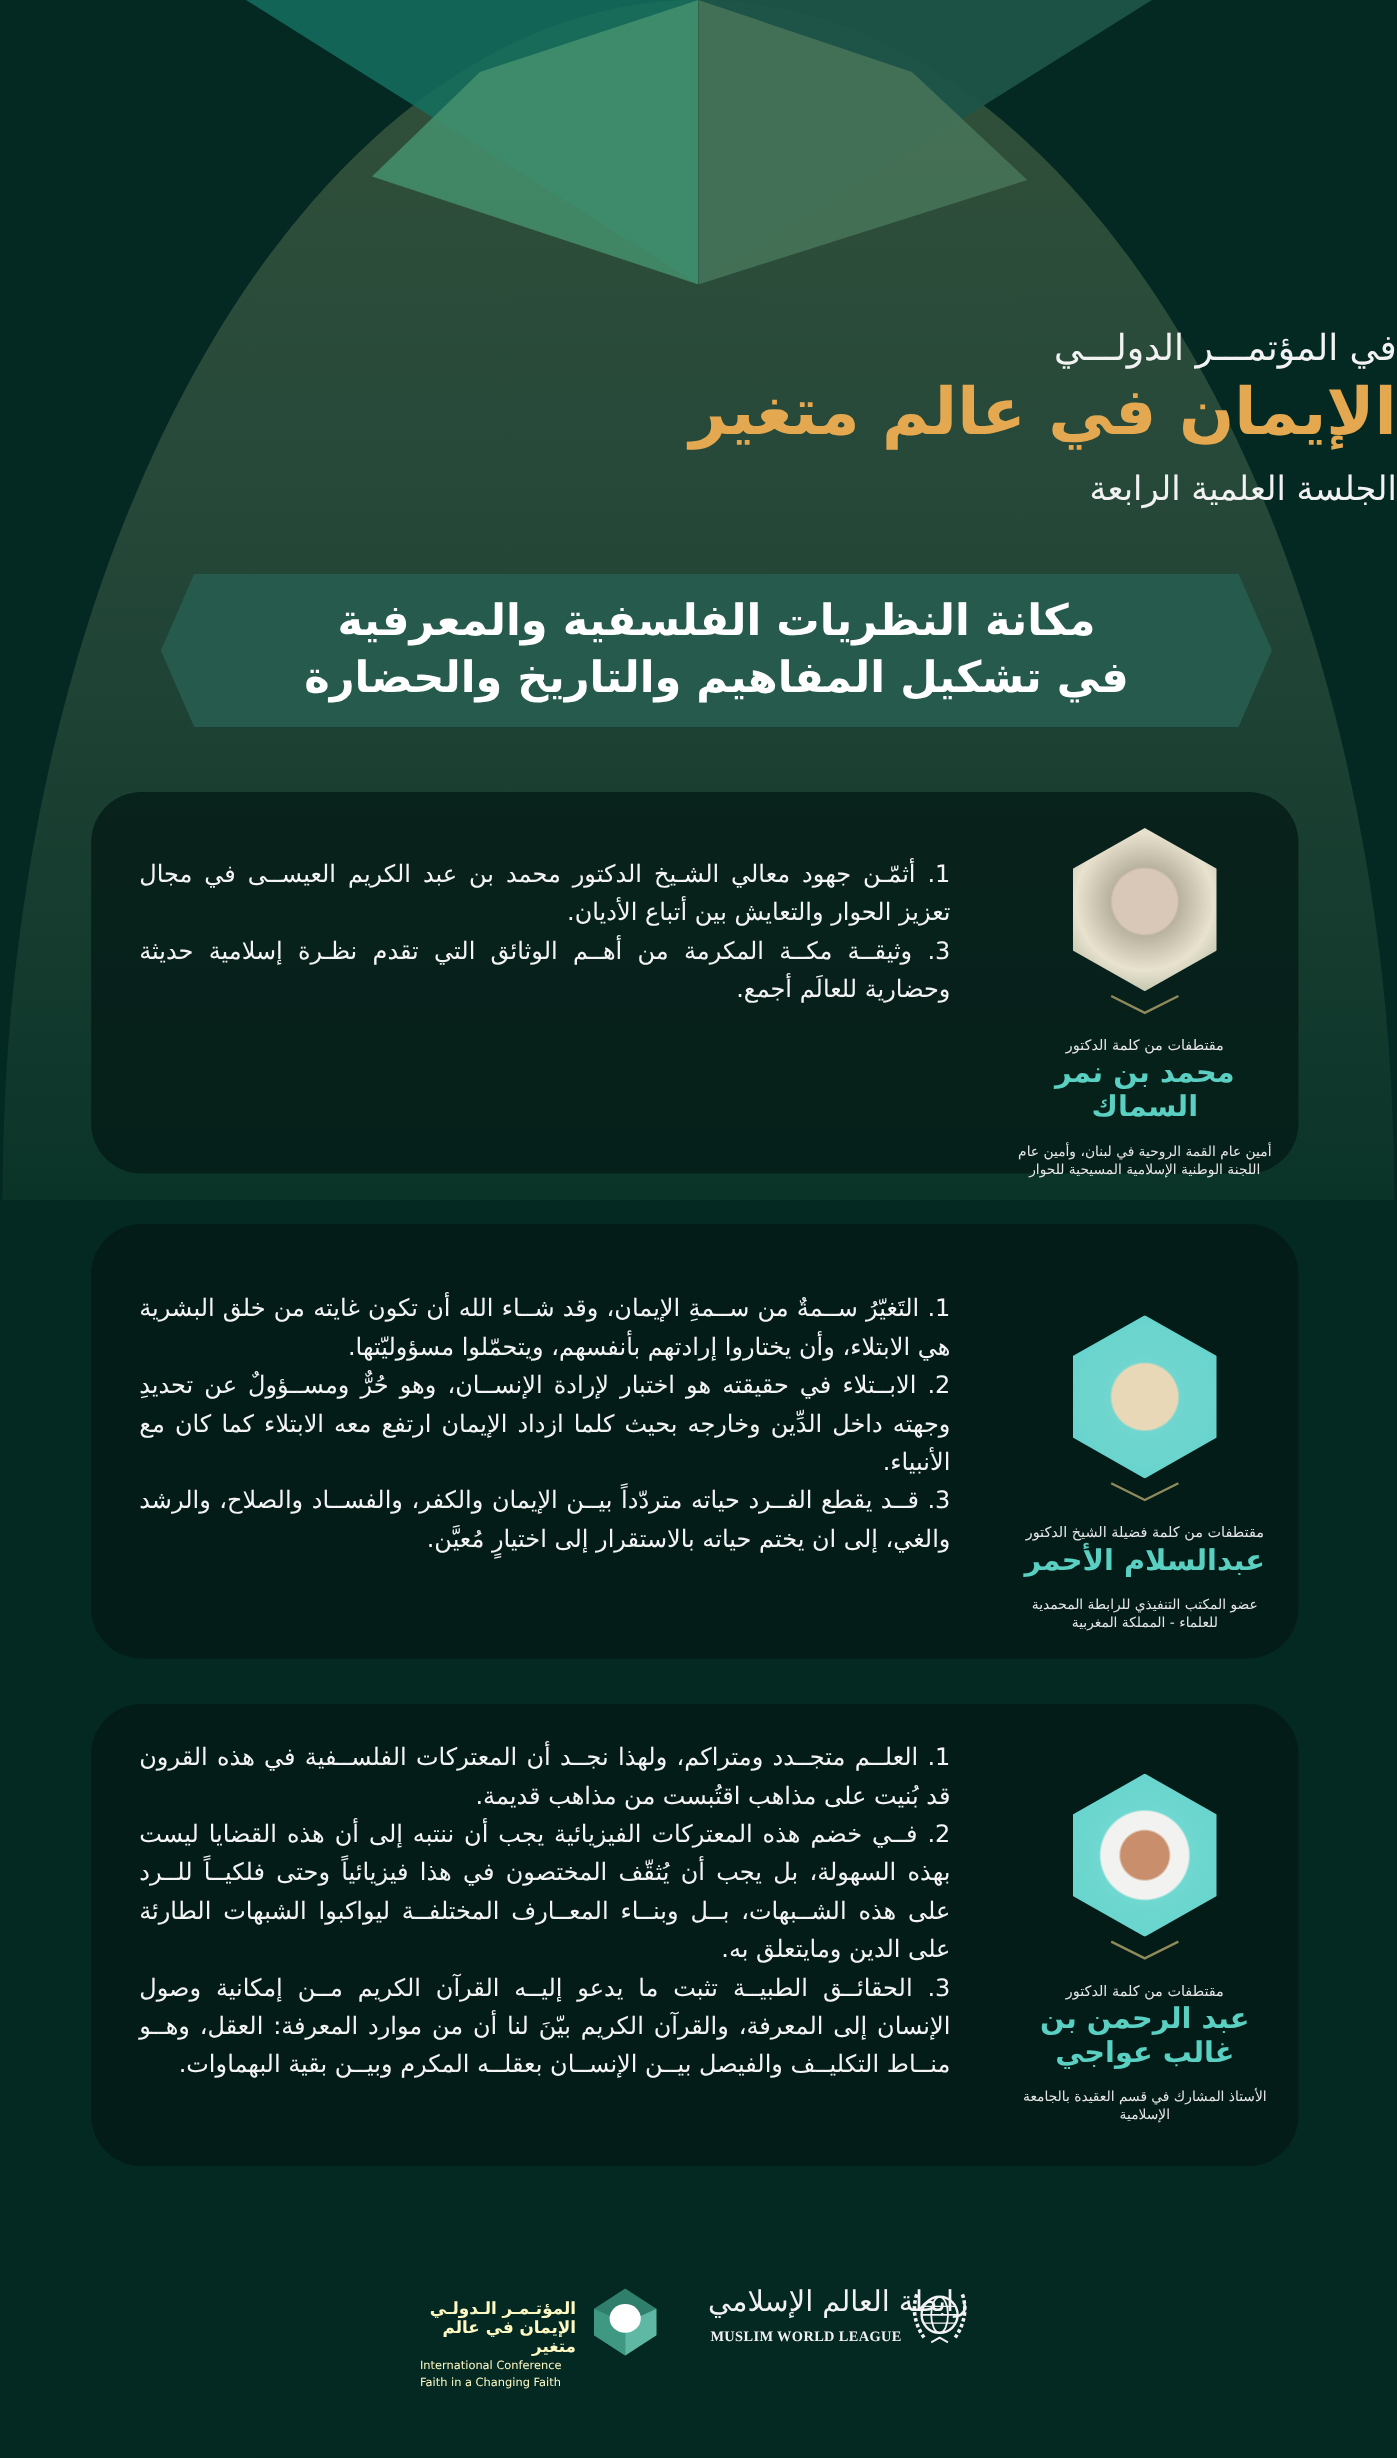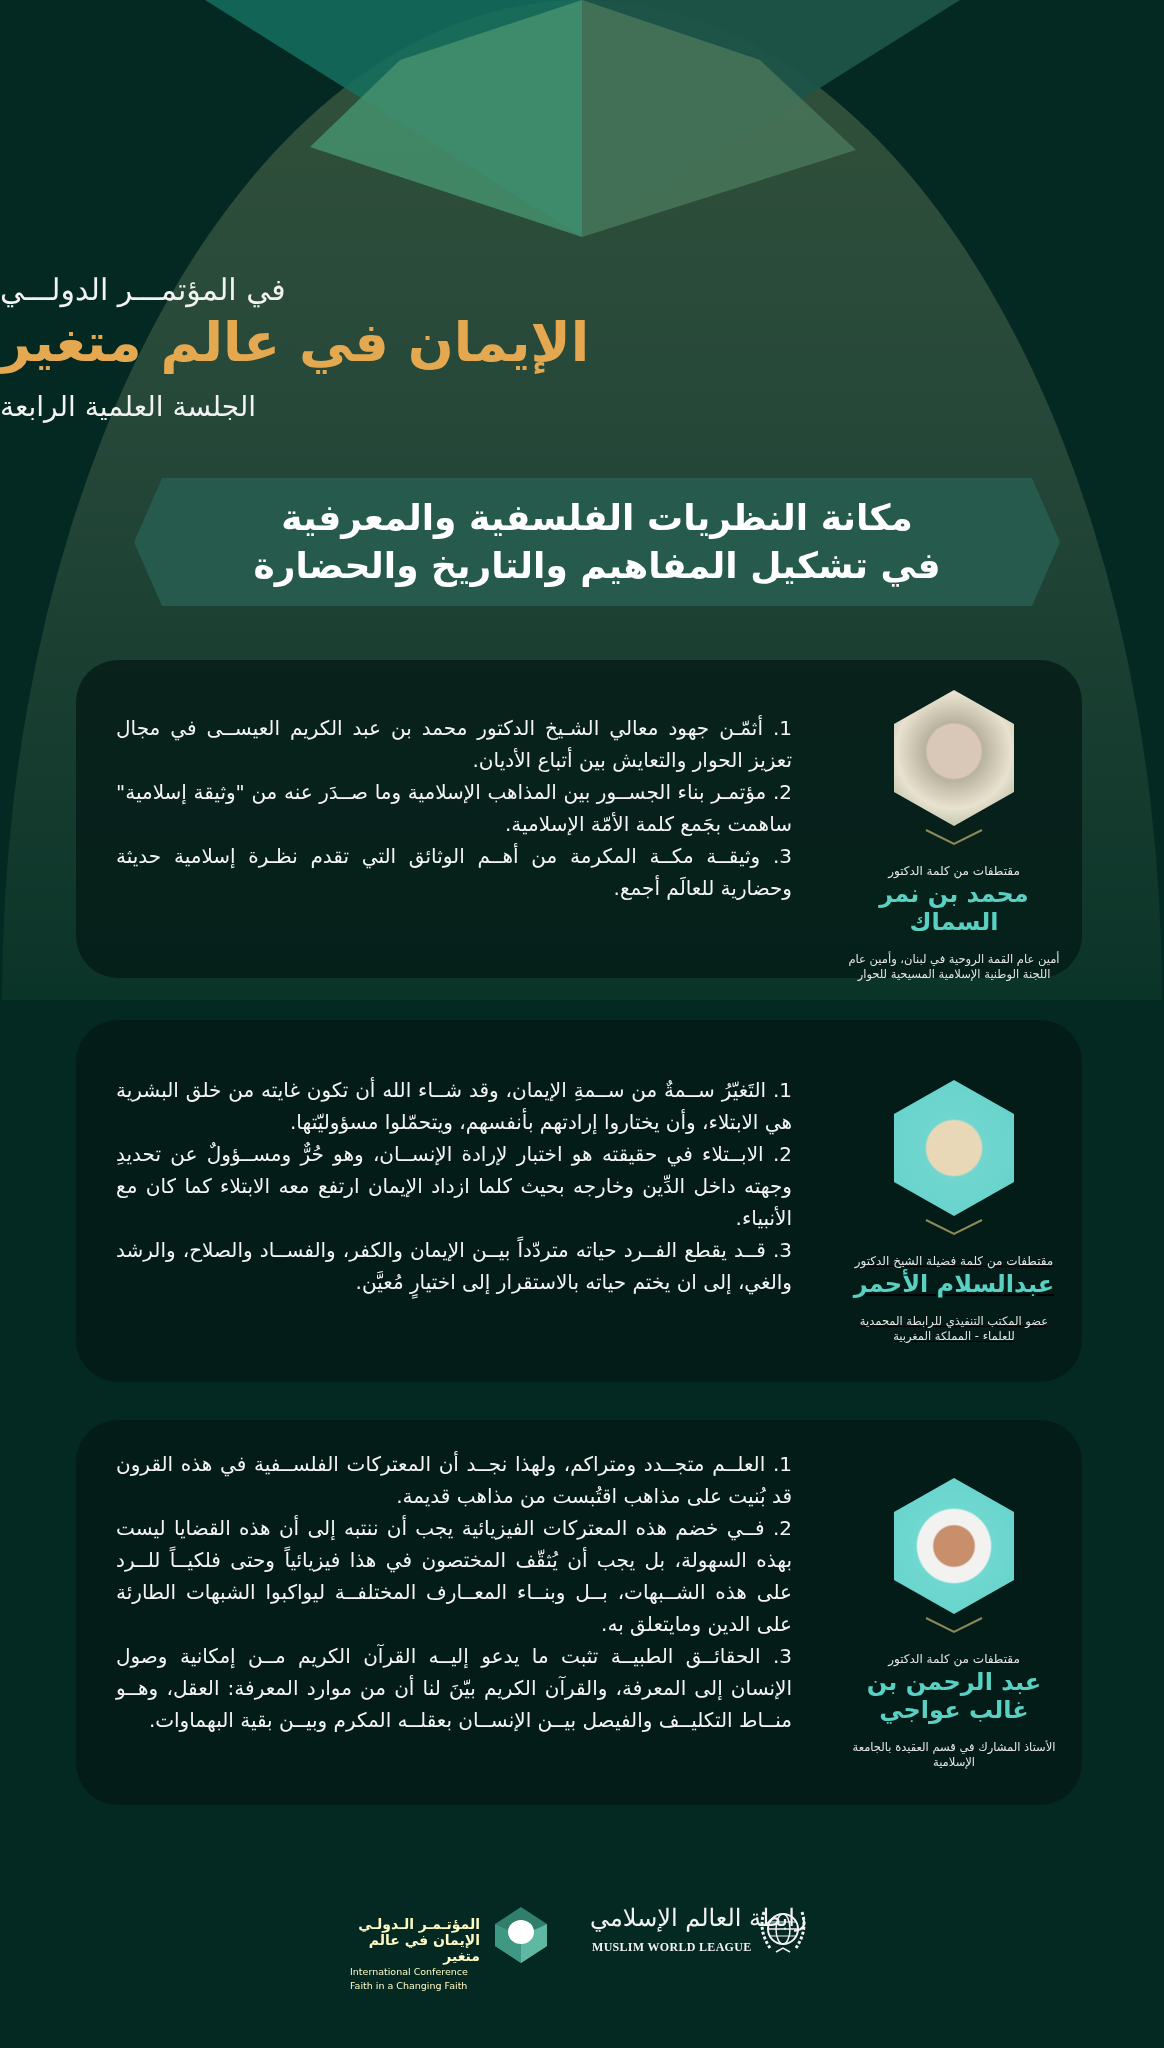--- a/index.html
+++ b/index.html
@@ -34,21 +34,21 @@
     clip-path: polygon(310px 147px, 400px 60px, 582px 0, 582px 237px);
     opacity: 0.85;
   }
   .tri-right-over {
     position: absolute; left: 0; top: 0; width: 1164px; height: 240px;
     background: #48755a;
     clip-path: polygon(582px 0, 760px 60px, 856px 150px, 582px 237px);
     opacity: 0.85;
   }
 
-  .header { position: absolute; left: 0; top: 272px; width: 1164px; text-align: left; direction: rtl; }
+  .header { position: absolute; left: 0; top: 272px; width: 1164px; text-align: right; direction: rtl; }
   .pre-title { color: #f2f2f2; font-size: 30px; font-weight: 300; letter-spacing: 1px; }
   .main-title { color: #e4a850; font-size: 54px; font-weight: bold; margin-top: 4px; }
   .session { color: #f2f2f2; font-size: 28px; margin-top: 16px; }
 
   .banner {
     position: absolute; left: 134px; top: 478px; width: 926px; height: 128px;
     background: #255a4c;
     clip-path: polygon(28px 0, 898px 0, 926px 64px, 898px 128px, 28px 128px, 0 64px);
     display: flex; flex-direction: column; align-items: center; justify-content: center;
     direction: rtl;
@@ -127,27 +127,26 @@
     </div>
     <svg class="chev-svg" width="60" height="18">
         <polyline points="2,2 30,16 58,2" fill="none" stroke="#8e8a5a" stroke-width="2"></polyline>
       </svg>
     <div class="speaker-intro">مقتطفات من كلمة الدكتور</div>
     <div class="speaker-name">محمد بن نمر السماك</div>
     <div class="speaker-role">أمين عام القمة الروحية في لبنان، وأمين عام اللجنة الوطنية الإسلامية المسيحية للحوار</div>
   </div>
   <div class="quotes" style="top:52px;">
     <p class="quote-item">1.   أثمّـن جهود معالي الشـيخ الدكتور محمد بن عبد الكريم العيســى في مجال تعزيز الحوار والتعايش بين أتباع الأديان.</p>
-    <p class="quote-item">2. مؤتمـر بناء الجســور بين المذاهب الإسلامية وما صــدَر عنه من "وثيقة إسلامية"  ساهمت بجَمع كلمة الأمّة الإسلامية.</p>
     <p class="quote-item">3. وثيقــة مكــة المكرمة من أهــم الوثائق التي تقدم نظـرة إسلامية حديثة وحضارية للعالَم أجمع.</p>
   </div>
 </div>
 
 <div class="card card-2">
-  <div class="speaker" style="top:60px;text-decoration:underline;">
+  <div class="speaker" style="top:76px;">
     <div class="hex-wrap">
       <div class="hex hex-photo-2"></div>
     </div>
     <svg class="chev-svg" width="60" height="18">
         <polyline points="2,2 30,16 58,2" fill="none" stroke="#8e8a5a" stroke-width="2"></polyline>
       </svg>
     <div class="speaker-intro">مقتطفات من كلمة فضيلة الشيخ الدكتور</div>
     <div class="speaker-name">عبدالسلام الأحمر</div>
     <div class="speaker-role">عضو المكتب التنفيذي للرابطة المحمدية للعلماء - المملكة المغربية</div>
   </div>

